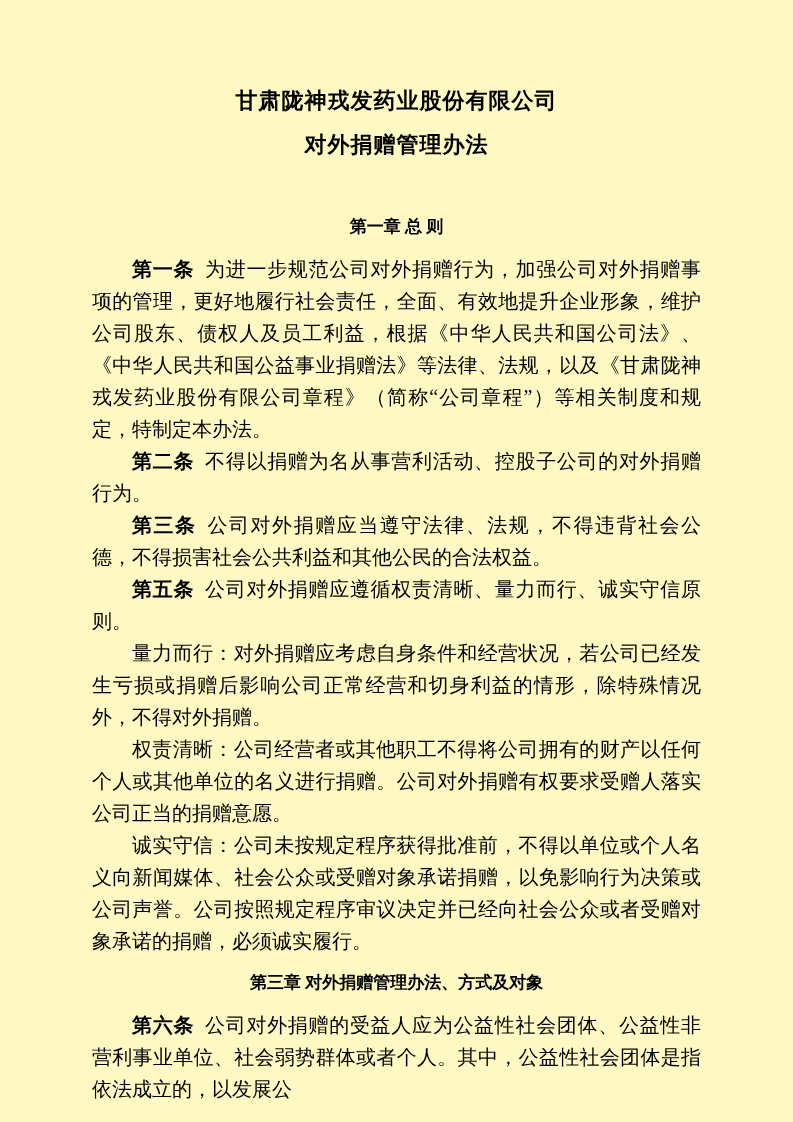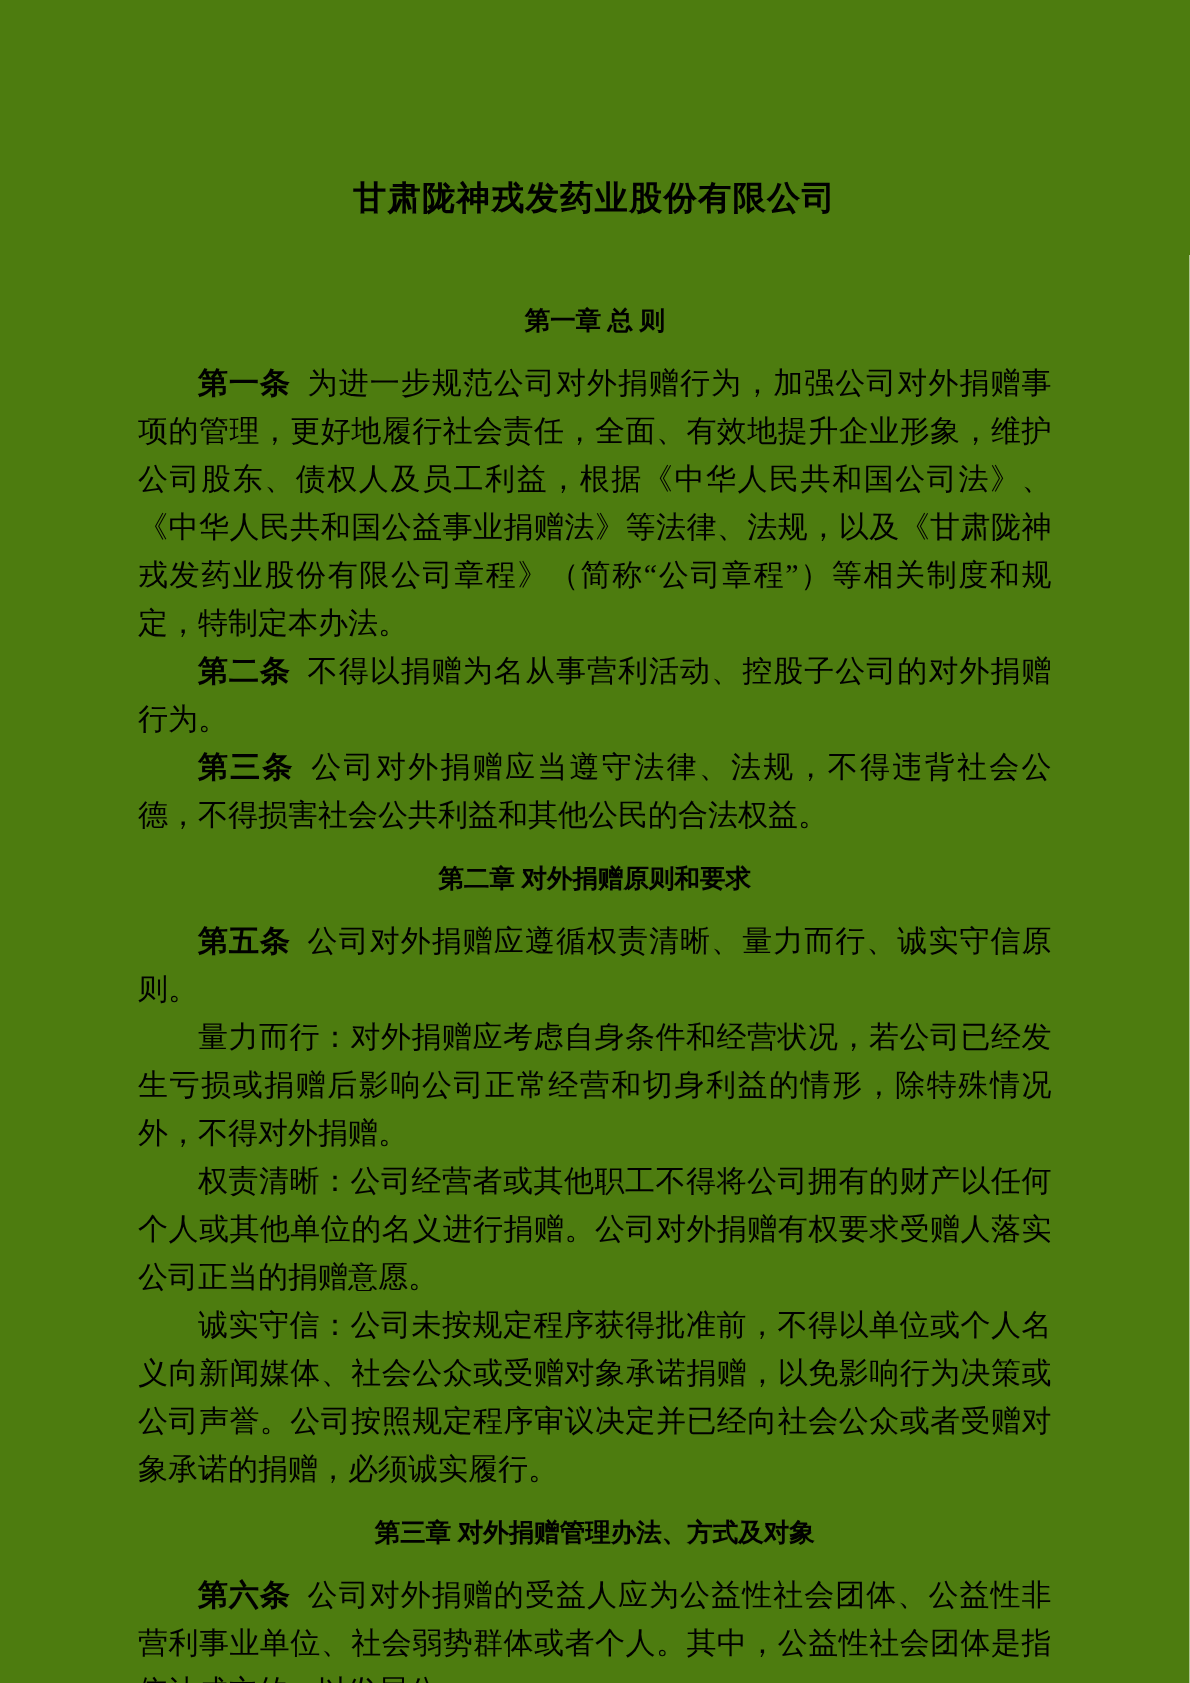--- a/index.html
+++ b/index.html
@@ -5,22 +5,22 @@
   * { margin: 0; padding: 0; box-sizing: border-box; }
   html, body {
     background: #ffffff;
     font-family: "Liberation Serif", "DejaVu Serif", serif;
     color: #000000;
   }
   .page {
     width: 793px;
     height: 1122px;
     margin: 0 auto;
-    background: #4d7c0f;
-    padding: 110px 92px 40px 92px;
+    background: #fef9c3;
+    padding: 79px 92px 40px 92px;
     overflow: hidden;
   }
   .title-block {
     text-align: center;
     margin-bottom: 44px;
   }
   .doc-title {
     font-size: 22px;
     font-weight: bold;
     line-height: 44px;
@@ -46,32 +46,32 @@
     margin-right: 0.55em;
   }
 </style>
 </head>
 <body>
 
 <div class="page">
 
   <div class="title-block">
     <div class="doc-title">甘肃陇神戎发药业股份有限公司</div>
+    <div class="doc-title">对外捐赠管理办法</div>
   </div>
 
   <h2 class="chapter first">第一章 总 则</h2>
 
   <p class="para"><span class="article-label">第一条</span><span>为进一步规范公司对外捐赠行为，加强公司对外捐赠事项的管理，更好地履行社会责任，全面、有效地提升企业形象，维护公司股东、债权人及员工利益，根据《中华人民共和国公司法》、《中华人民共和国公益事业捐赠法》等法律、法规，以及《甘肃陇神戎发药业股份有限公司章程》（简称“公司章程”）等相关制度和规定，特制定本办法。</span></p>
 
   <p class="para"><span class="article-label">第二条</span><span>不得以捐赠为名从事营利活动、控股子公司的对外捐赠行为。</span></p>
 
   <p class="para"><span class="article-label">第三条</span><span>公司对外捐赠应当遵守法律、法规，不得违背社会公德，不得损害社会公共利益和其他公民的合法权益。</span></p>
 
 
-  <h2 class="chapter">第二章 对外捐赠原则和要求</h2>
 
   <p class="para"><span class="article-label">第五条</span><span>公司对外捐赠应遵循权责清晰、量力而行、诚实守信原则。</span></p>
 
   <p class="para"><span>量力而行：对外捐赠应考虑自身条件和经营状况，若公司已经发生亏损或捐赠后影响公司正常经营和切身利益的情形，除特殊情况外，不得对外捐赠。</span></p>
 
   <p class="para"><span>权责清晰：公司经营者或其他职工不得将公司拥有的财产以任何个人或其他单位的名义进行捐赠。公司对外捐赠有权要求受赠人落实公司正当的捐赠意愿。</span></p>
 
   <p class="para"><span>诚实守信：公司未按规定程序获得批准前，不得以单位或个人名义向新闻媒体、社会公众或受赠对象承诺捐赠，以免影响行为决策或公司声誉。公司按照规定程序审议决定并已经向社会公众或者受赠对象承诺的捐赠，必须诚实履行。</span></p>
 
   <h2 class="chapter">第三章 对外捐赠管理办法、方式及对象</h2>

